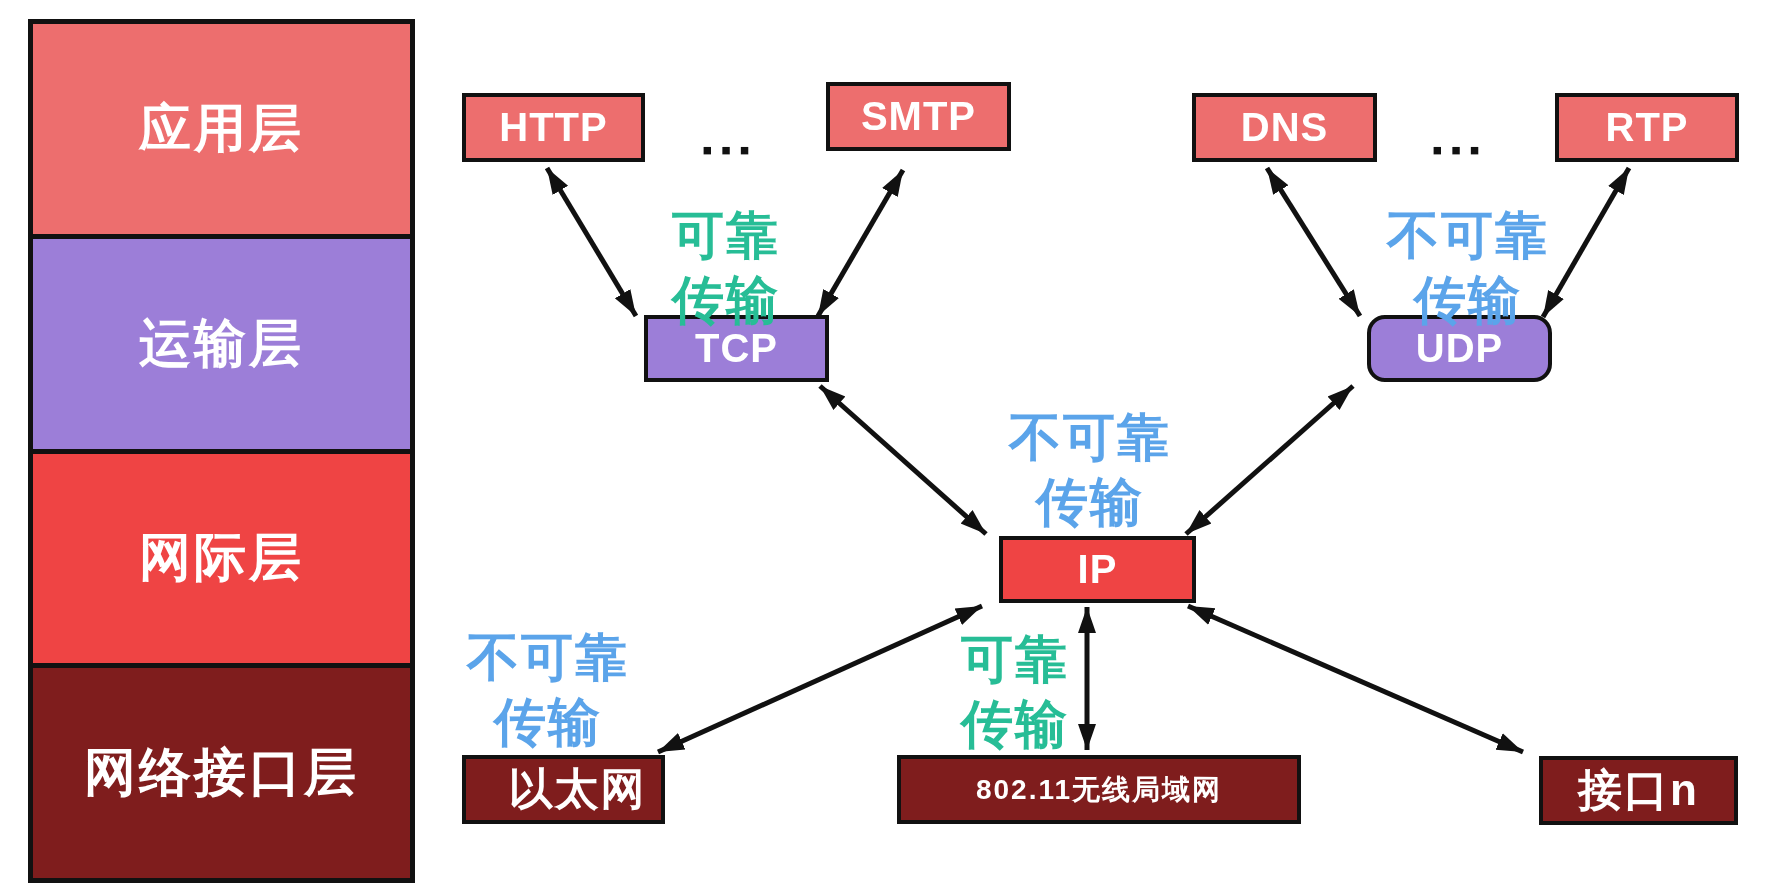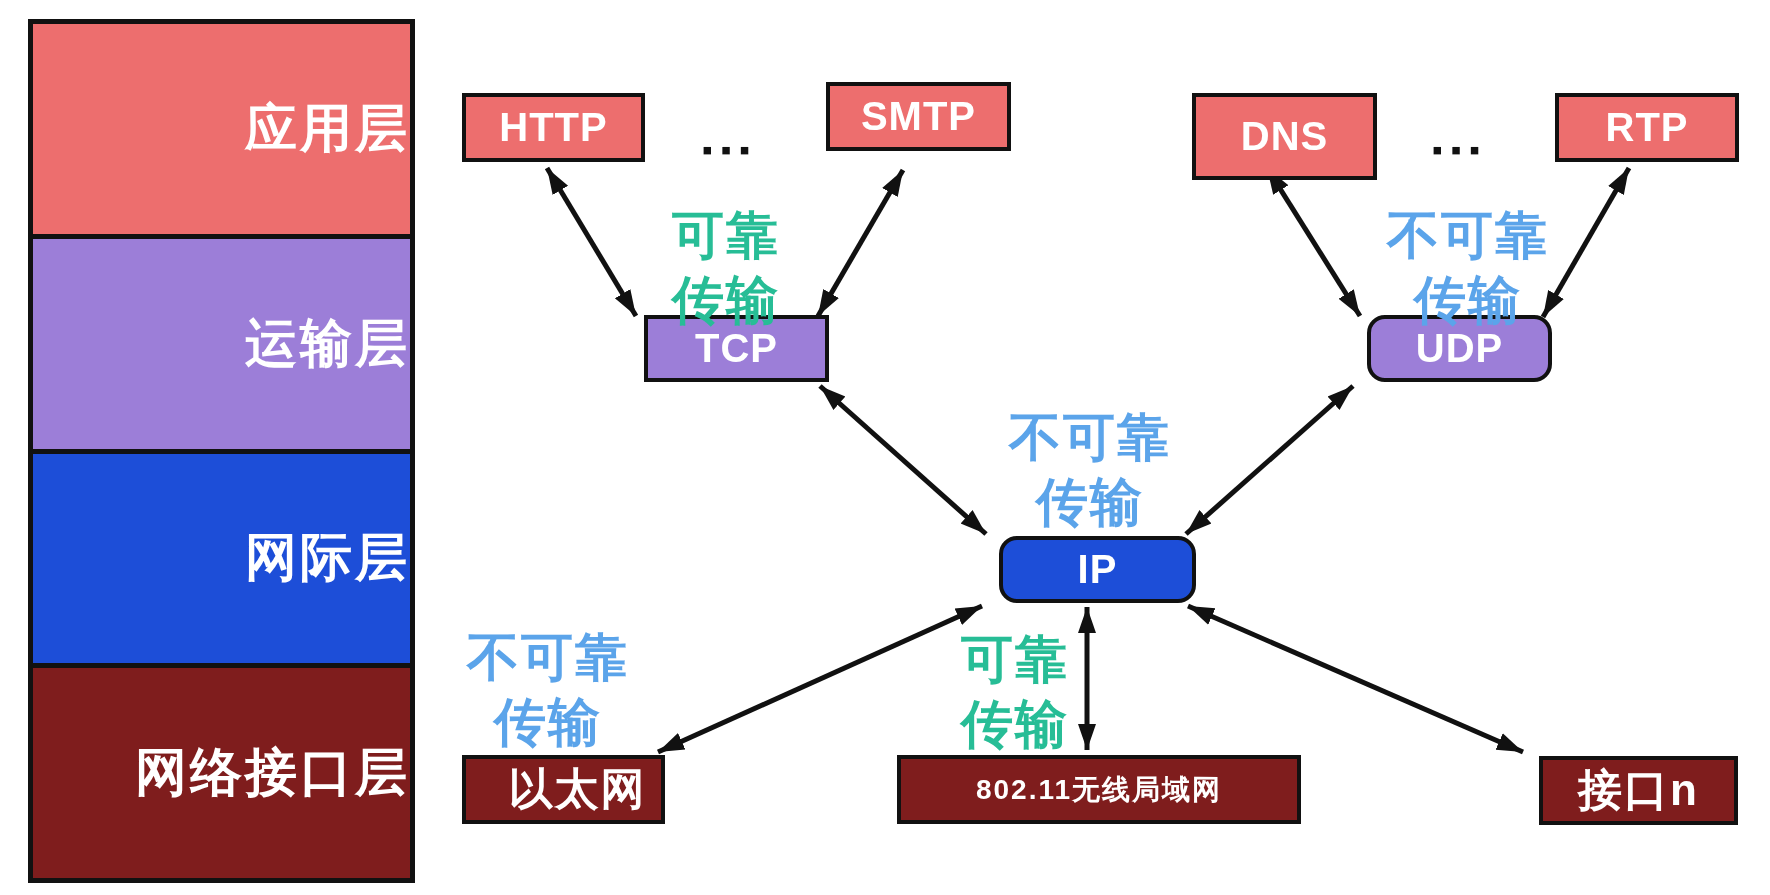--- a/index.html
+++ b/index.html
@@ -11,46 +11,46 @@
     font-family:"Liberation Sans","DejaVu Sans",sans-serif;
   }
 
   
   .stack{
     position:absolute;left:28px;top:19px;width:387px;height:864px;
     border:5px solid #111;box-sizing:border-box;
     display:flex;flex-direction:column;
   }
   .layer{
-    flex:1;display:flex;align-items:center;justify-content:flex-end;
+    flex:1;display:flex;align-items:center;justify-content:center;
     border-bottom:5px solid #111;box-sizing:border-box;
     color:#fff;font-weight:900;font-size:52px;letter-spacing:3px;
   }
   .layer:last-child{border-bottom:none;}
   .bg-red{background:#ED6E6E;}
   .bg-purple{background:#9C7ED8;}
-  .bg-yellow{background:#1d4ed8;}
+  .bg-yellow{background:#ef4444;}
   .bg-gray{background:#7f1d1d;}
 
   
   .box{
     position:absolute;box-sizing:border-box;
     border:4px solid #111;
     display:flex;align-items:center;justify-content:center;
     color:#fff;font-weight:900;z-index:2;margin-left:12px;
   }
   .box.latin{font-size:40px;letter-spacing:1px;}
   .box.cjk{font-size:44px;letter-spacing:2px;}
   #box-http{left:450px;top:93px;width:183px;height:69px;}
   #box-smtp{left:814px;top:82px;width:185px;height:69px;}
-  #box-dns{left:1180px;top:93px;width:185px;height:87px;}
+  #box-dns{left:1180px;top:93px;width:185px;height:69px;}
   #box-rtp{left:1543px;top:93px;width:184px;height:69px;}
   #box-tcp{left:632px;top:315px;width:185px;height:67px;}
   #box-udp{left:1355px;top:315px;width:185px;height:67px;border-radius:18px;}
-  #box-ip{left:987px;top:536px;width:197px;height:67px;border-radius:18px;}
+  #box-ip{left:987px;top:536px;width:197px;height:67px;}
   #box-eth{left:450px;top:755px;width:203px;height:69px;padding-left:28px;}
   #box-wlan{left:885px;top:755px;width:404px;height:69px;font-size:28px;}
   #box-ifn{left:1527px;top:756px;width:199px;height:69px;}
 
   
   .note{
     position:absolute;width:240px;text-align:center;
     font-weight:900;font-size:52px;line-height:1.13;letter-spacing:2px;
     z-index:2;
   }

